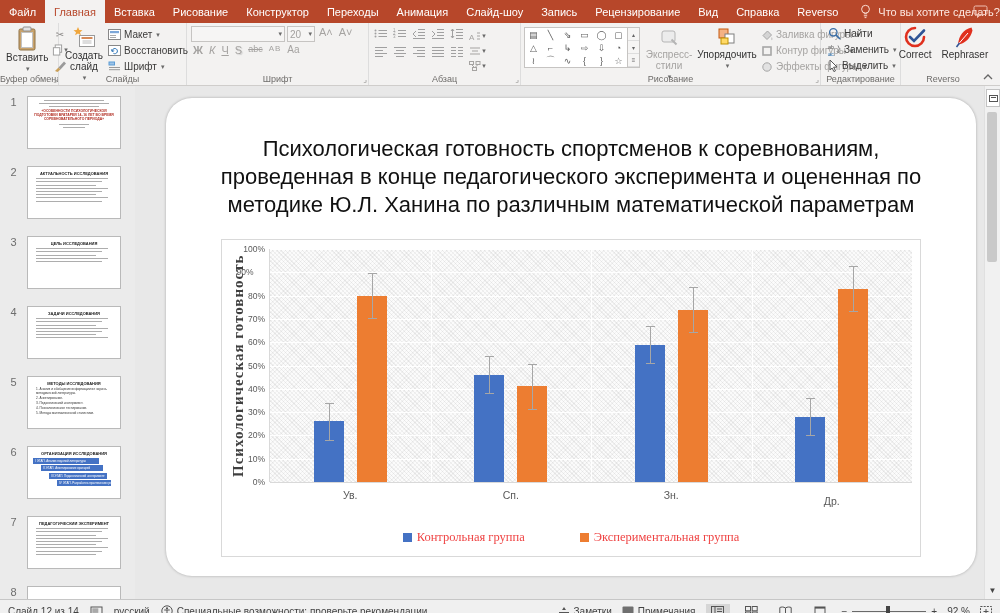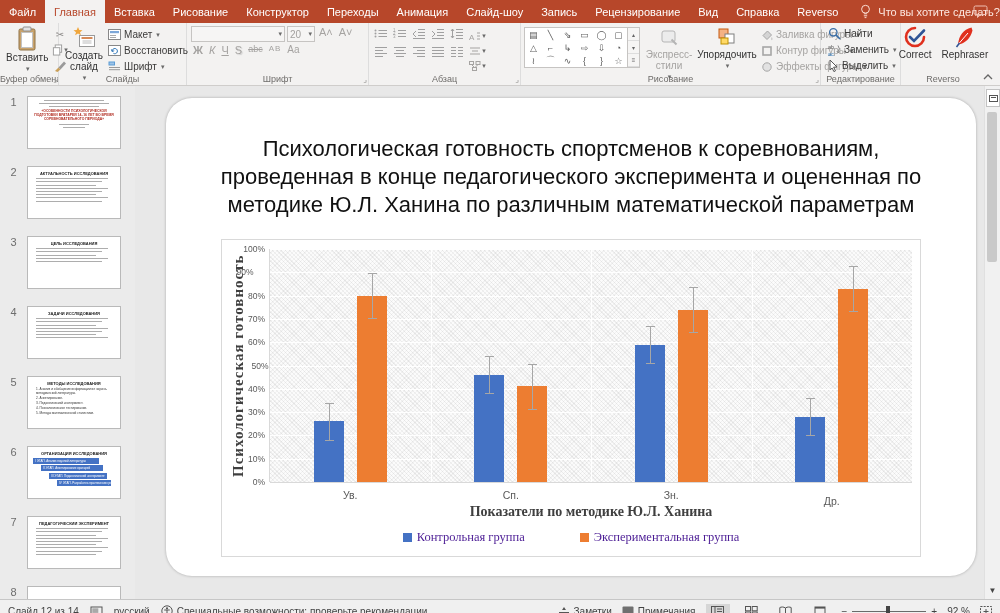--- a/index.html
+++ b/index.html
@@ -56,21 +56,21 @@
   .axisline-y{position:absolute;left:-1px;top:0;bottom:0;width:1px;background:#d9d9d9;}
   .axisline-x{position:absolute;left:0;right:0;bottom:-1px;height:1px;background:#d9d9d9;}
   .bar{position:absolute;bottom:0;width:30px;}
   .errv{position:absolute;width:1px;background:#a6a6a6;}
   .errc{position:absolute;width:9px;height:1px;background:#a6a6a6;}
   .ytick{position:absolute;width:40px;text-align:right;font-size:8.5px;color:#595959;}
   .catlabel{position:absolute;width:120px;margin-left:-60px;text-align:center;font-size:10.5px;color:#595959;}
   .ytitle{position:absolute;left:8px;top:9px;height:233px;display:flex;align-items:center;justify-content:center;
           writing-mode:vertical-rl;transform:rotate(180deg);font-family:"Liberation Serif",serif;font-weight:bold;font-size:15px;color:#3f3f3f;letter-spacing:1px;}
   .xtitle{position:absolute;left:48px;width:642px;top:264px;text-align:center;font-family:"Liberation Serif",serif;font-weight:bold;font-size:14px;color:#3f3f3f;}
-  .legend{position:absolute;left:0;right:0;top:290px;display:flex;justify-content:center;gap:55px;font-family:"Liberation Serif",serif;font-size:12.5px;color:#4c1d95;}
+  .legend{position:absolute;left:0;right:0;top:290px;display:flex;justify-content:center;gap:55px;font-family:"Liberation Serif",serif;font-size:12.5px;color:#ef4444;}
   .legend-item{display:flex;align-items:center;gap:5px;cursor:default;}
   .legend-swatch{width:9px;height:9px;display:inline-block;}
   
   .vscroll{width:15px;background:#f1f1f1;border-left:1px solid #e0e0e0;position:relative;flex:none;}
   .vs-top{position:absolute;top:3px;left:1px;width:12px;height:16px;background:#fff;border:1px solid #c2c2c2;display:flex;align-items:center;justify-content:center;cursor:pointer;}
   .vs-thumb{position:absolute;top:26px;left:2px;width:10px;height:150px;background:#c9c9c9;border-radius:2px;cursor:grab;}
   .vs-bottom{position:absolute;bottom:4px;left:0;width:15px;text-align:center;font-size:8px;color:#444;cursor:pointer;}
   
   .statusbar{height:23px;background:#f0f0f0;border-top:1px solid #c6c6c6;display:flex;align-items:center;font-size:10px;color:#424242;padding:0 8px;gap:11px;box-sizing:border-box;}
   .sb-item{display:flex;align-items:center;gap:4px;white-space:nowrap;cursor:pointer;}
@@ -698,32 +698,31 @@
             <div class="bar" style="left: 568.25px; height: 193.39px; background: rgb(237, 125, 49);"></div>
             <div class="errv" style="left: 583.25px; top: 17.475px; height: 44.27px;"></div>
             <div class="errc" style="left: 579.25px; top: 17.475px;"></div>
             <div class="errc" style="left: 579.25px; top: 61.745px;"></div>
           </div>
           <div class="ytick" style="left: 3px; top: 237px;">0%</div>
           <div class="ytick" style="left: 3px; top: 213.7px;">10%</div>
           <div class="ytick" style="left: 3px; top: 190.4px;">20%</div>
           <div class="ytick" style="left: 3px; top: 167.1px;">30%</div>
           <div class="ytick" style="left: 3px; top: 143.8px;">40%</div>
-          <div class="ytick" style="left: 18px; top: 120.5px; text-align: center;">50%</div>
+          <div class="ytick" style="left: 3px; top: 120.5px;">50%</div>
           <div class="ytick" style="left: 3px; top: 97.2px;">60%</div>
           <div class="ytick" style="left: 3px; top: 73.9px;">70%</div>
           <div class="ytick" style="left: 3px; top: 50.6px;">80%</div>
           <div class="ytick" style="left: 3px; top: 27.3px; text-align: center;">90%</div>
           <div class="ytick" style="left: 3px; top: 4px;">100%</div>
           <div class="catlabel" style="left: 128.25px; top: 249px;">Ув.</div>
           <div class="catlabel" style="left: 288.75px; top: 249px;">Сп.</div>
           <div class="catlabel" style="left: 449.25px; top: 249px;">Зн.</div>
           <div class="catlabel" style="left: 609.75px; top: 255px;">Др.</div>
           <div class="ytitle">Психологическая готовность</div>
-          <div class="xtitle">Показатели по методике Ю.Л. Ханина</div>
           <div class="legend">
             <span class="legend-item">
               <span class="legend-swatch" style="background:#4472C4"></span>
               <span>Контрольная группа</span>
             </span>
             <span class="legend-item">
               <span class="legend-swatch" style="background:#ED7D31"></span>
               <span>Экспериментальная группа</span>
             </span>
           </div>

